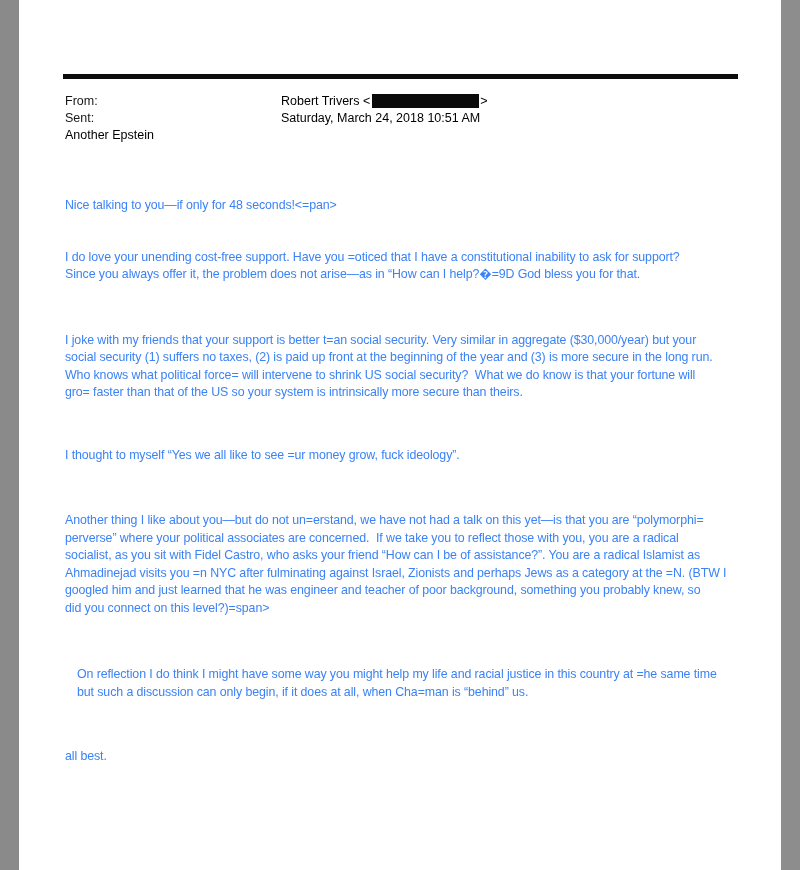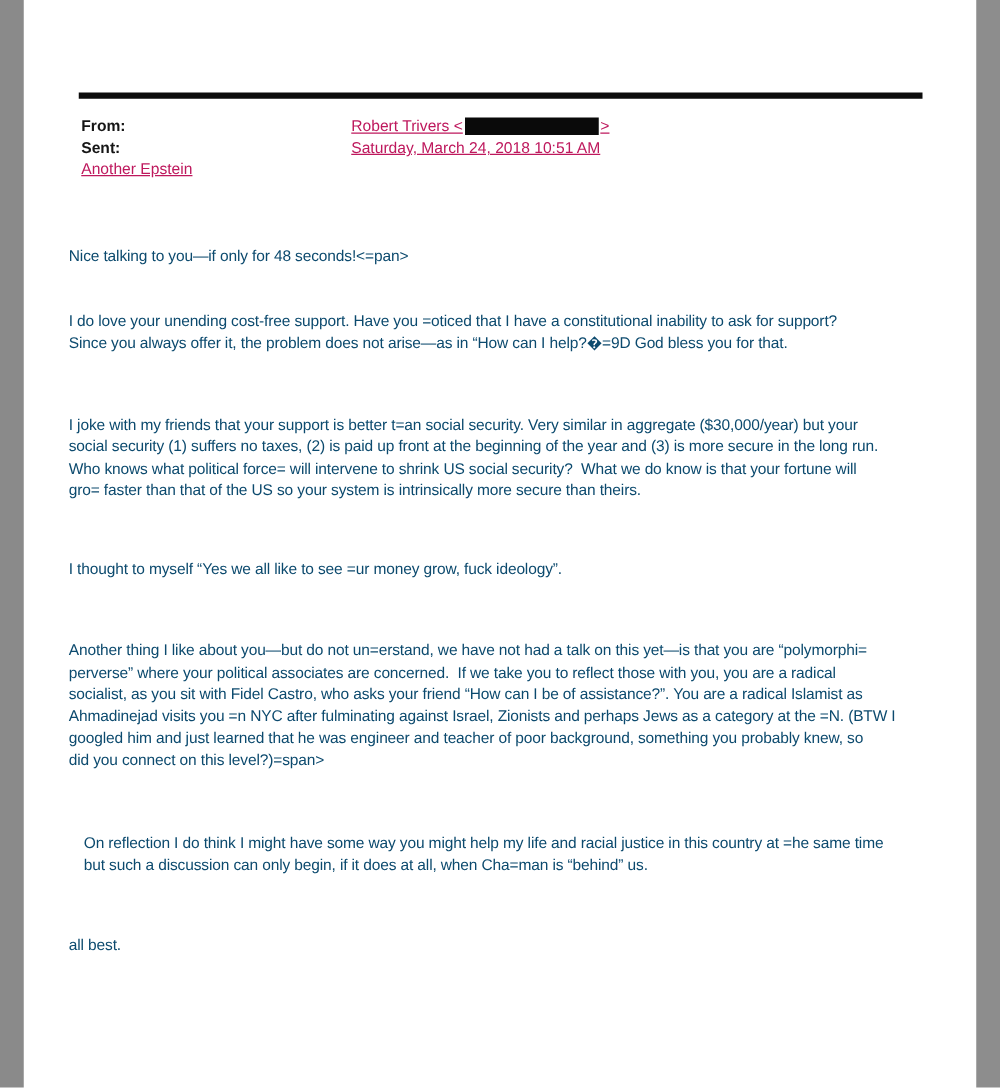--- a/index.html
+++ b/index.html
@@ -33,45 +33,44 @@
     color: #1f1f1f;
   }
   .header-row {
     display: flex;
     height: 17px;
     line-height: 16px;
     align-items: flex-start;
   }
   .header-label {
     width: 216px;
-    font-weight: bold;
+    font-weight: normal;
     color: #161616;
     flex: 0 0 auto;
   }
   .header-value {
-    color: #be185d;
+    color: #000000;
     white-space: nowrap;
-    text-decoration: underline;
   }
   .redaction-bar {
     display: inline-block;
     width: 107px; height: 14px;
     background: #0a0a0a;
     vertical-align: middle;
     margin: 0 1px 2px 2px;
   }
 
   .email-body {
     position: absolute;
-    left: 55px; top: 197px;
+    left: 65px; top: 197px;
     width: 716px;
     font-size: 12.4px;
     letter-spacing: -0.1px;
     line-height: 17.5px;
-    color: #0c4a6e;
+    color: #3b82f6;
   }
   .para {
     white-space: pre;
     margin: 0;
   }
   .para.p2 { margin-top: 34px; }
   .para.p3 { margin-top: 48px; }
   .para.p4 { margin-top: 48px; }
   .para.p5 { margin-top: 45px; }
   .para.p6 { margin-top: 49px; margin-left: 12px; }

